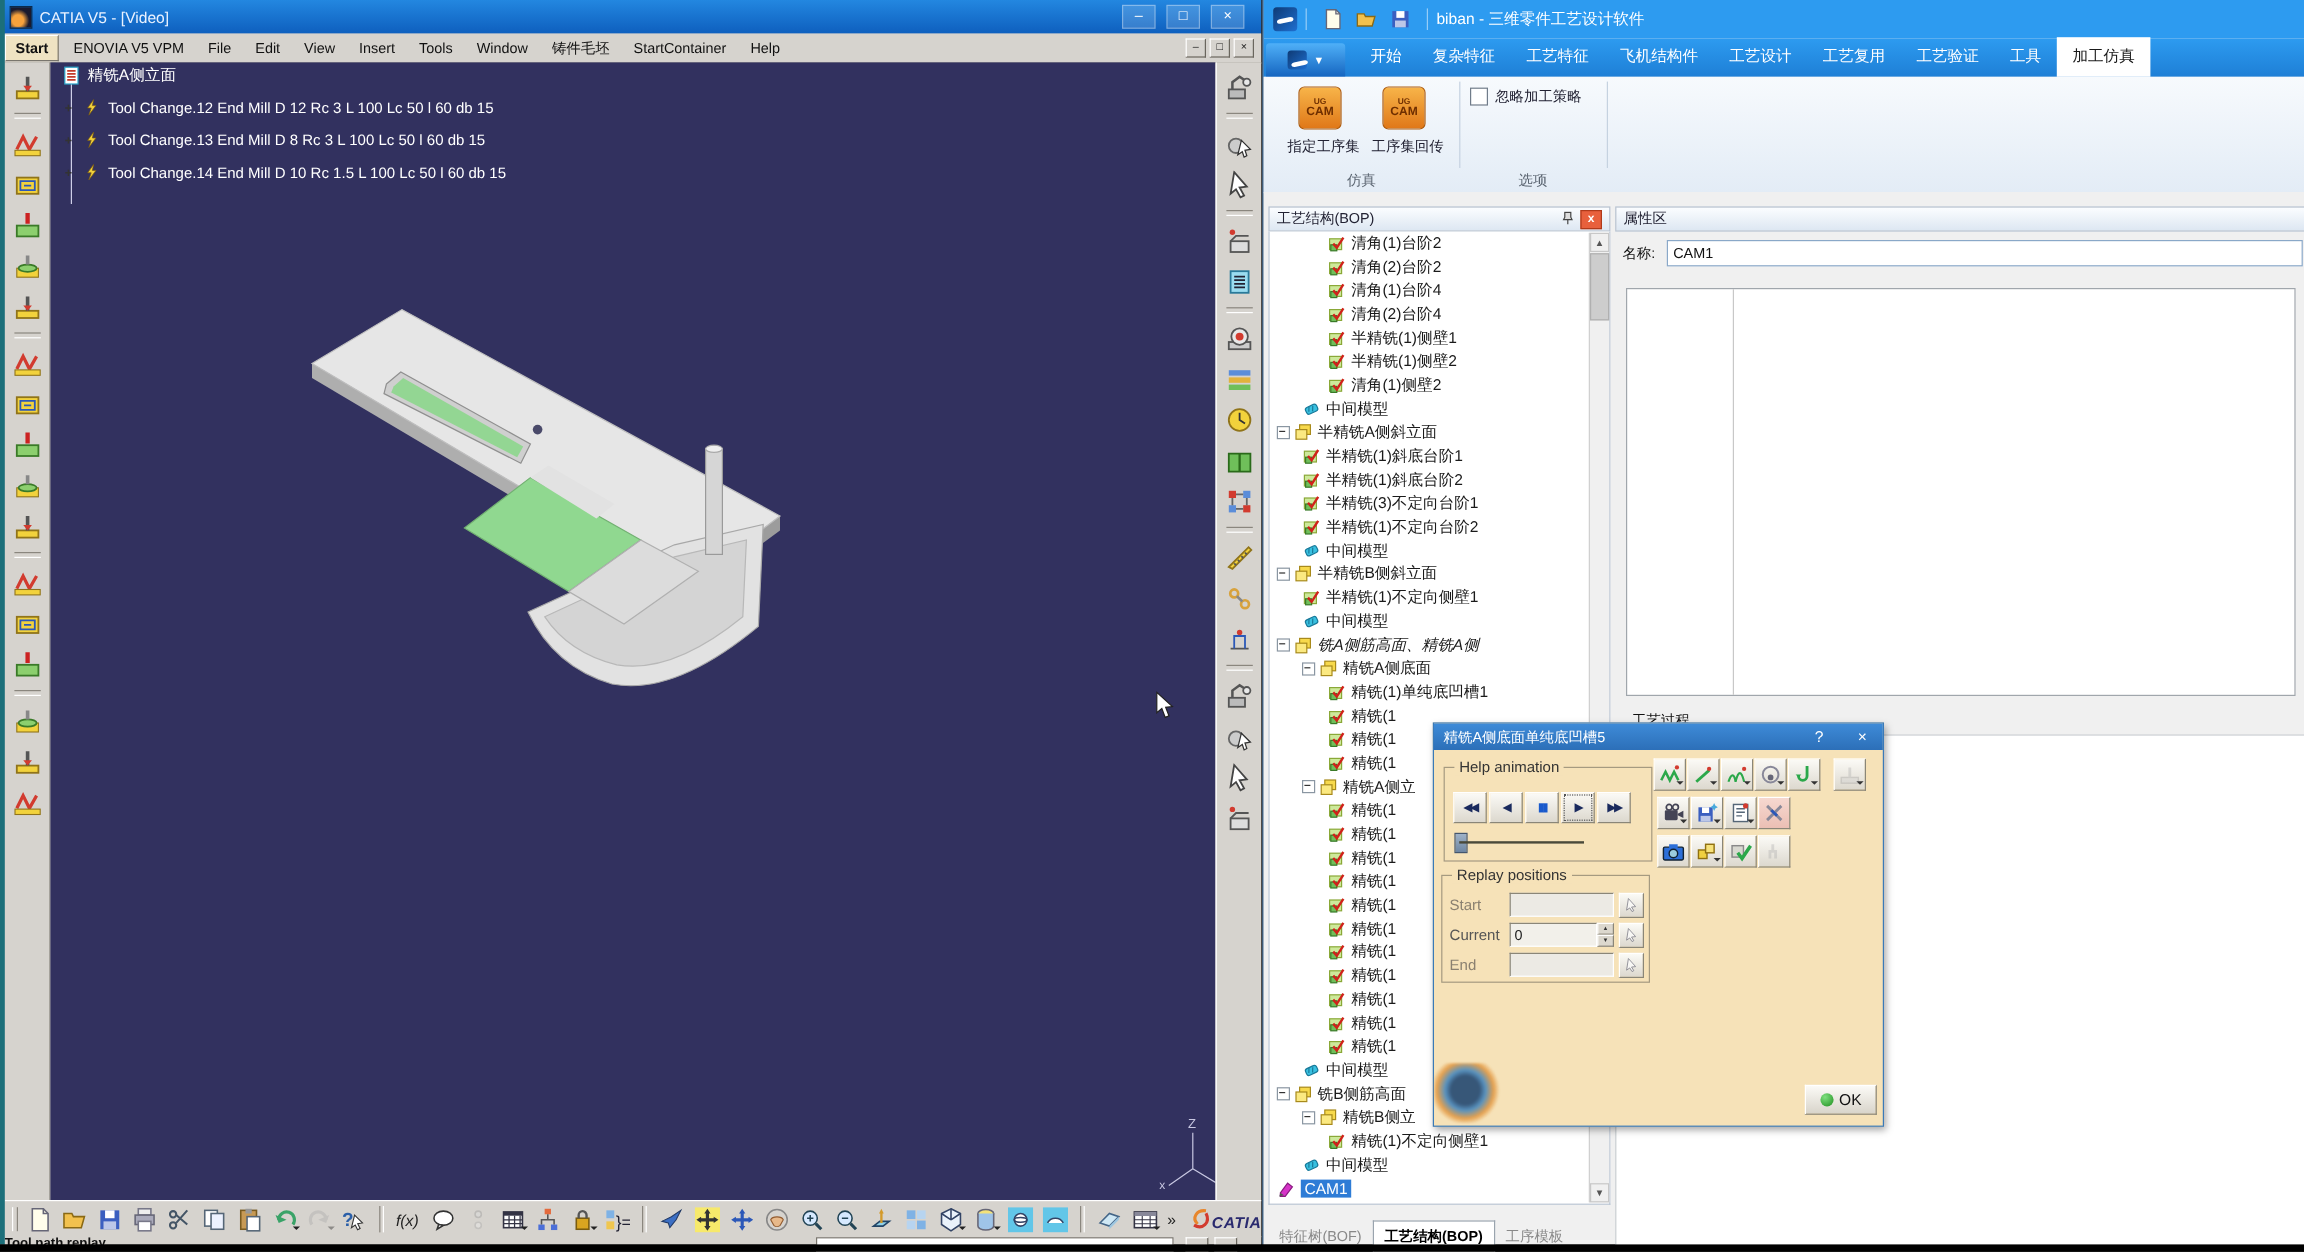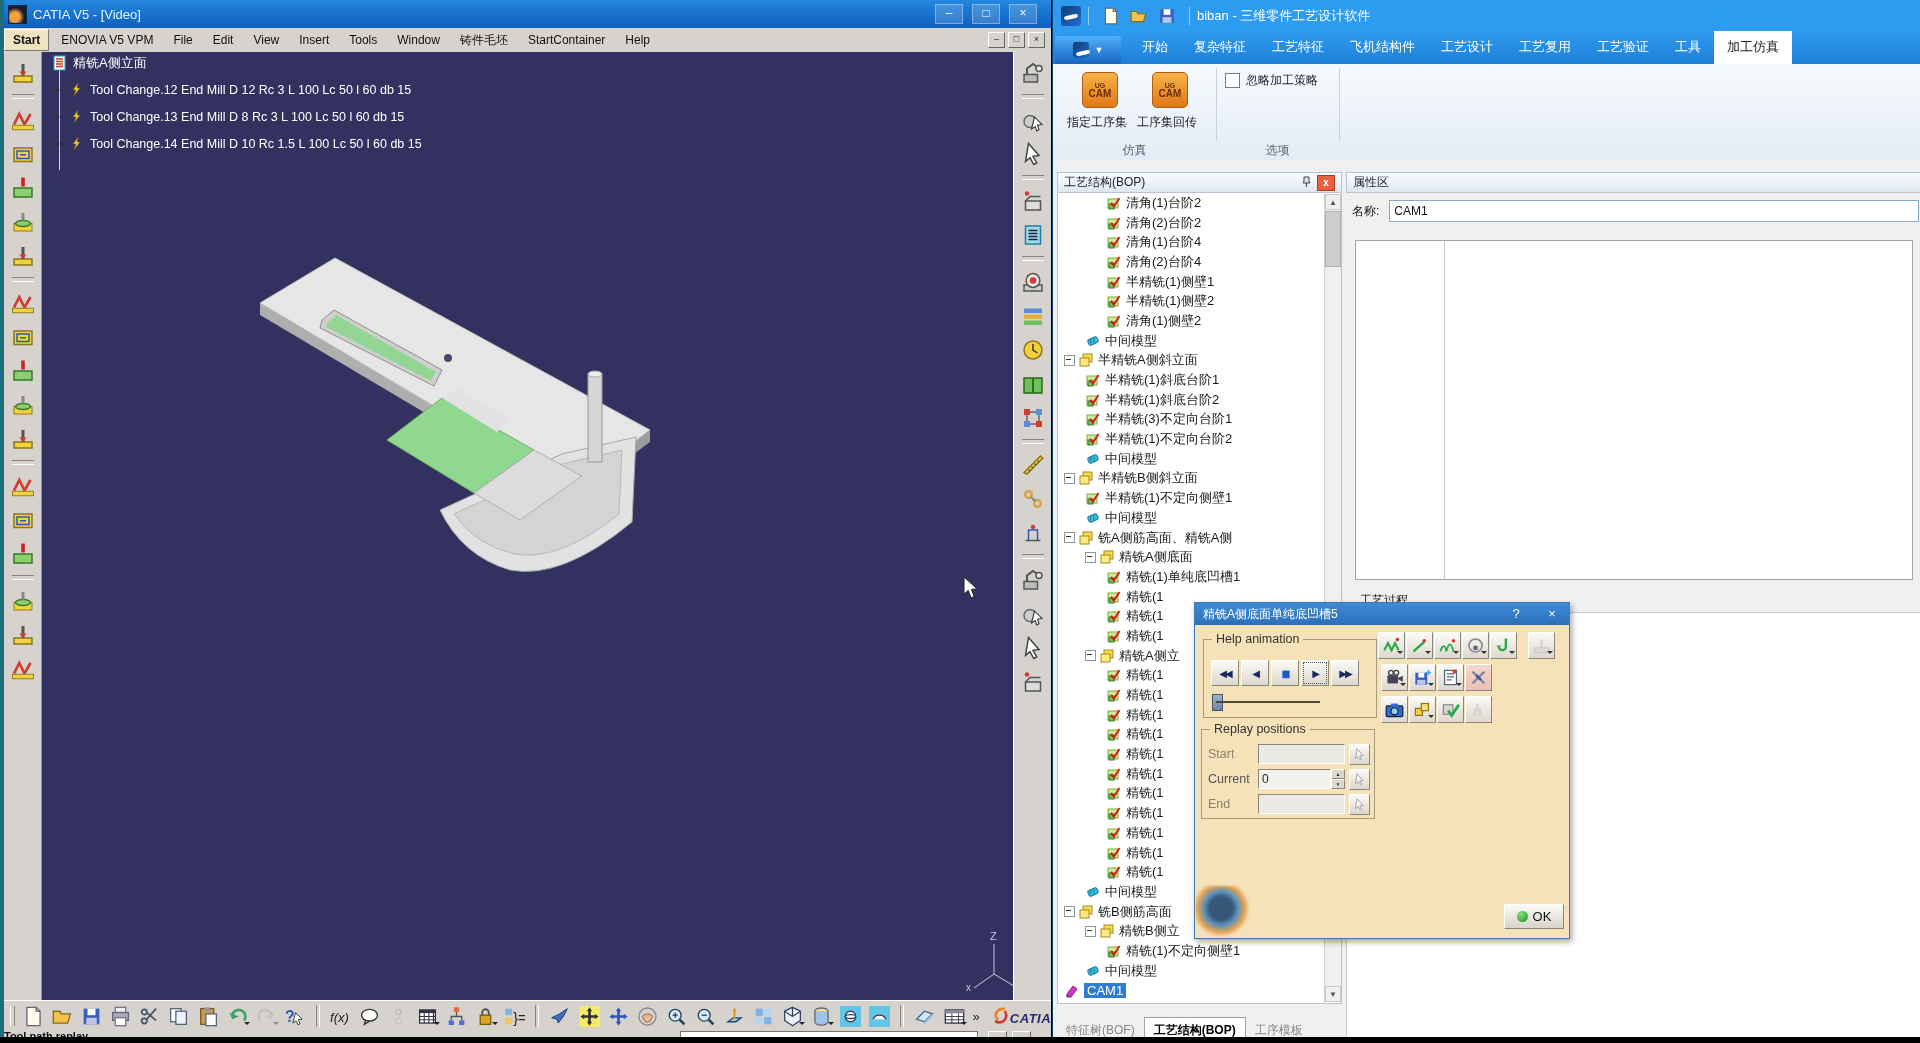--- a/index.html
+++ b/index.html
@@ -65,21 +65,21 @@
   .kmlogo:after{content:"";position:absolute;left:3px;top:9px;width:14px;height:4px;
     background:#fff;border-radius:50% / 100%;transform:rotate(-12deg);}
   .a-tabs{position:absolute;left:0;top:32px;width:868px;height:32px;
     background:linear-gradient(#2D9BF0,#1E7FD6);display:flex;align-items:flex-end;}
   .appbtn{width:66px;height:28px;margin:0 8px 0 2px;background:linear-gradient(#4FB0F8,#1565C0);
     border-radius:3px 3px 0 0;display:flex;align-items:center;justify-content:center;gap:6px;color:#fff;font-size:9px;}
   .rtab{padding:7px 13px 8px;color:#fff;font-size:13px;white-space:nowrap;}
   .rtab.active{background:#fff;color:#1a1a1a;}
   .a-ribbon{position:absolute;left:0;top:64px;width:868px;height:96px;
     background:linear-gradient(#F7FAFD,#E3ECF6);border-bottom:1px solid #C5D2E0;}
-  .cambtn{position:absolute;top:8px;width:66px;text-align:left;font-size:12px;color:#223;}
+  .cambtn{position:absolute;top:8px;width:66px;text-align:right;font-size:12px;color:#223;}
   .camsq{width:34px;height:34px;margin:0 auto 6px;border-radius:5px;
     background:linear-gradient(#F7B449,#E07818);border:1px solid #B05E10;
     color:#6E2E00;font-weight:bold;display:flex;flex-direction:column;align-items:center;justify-content:center;line-height:1;}
   .camsq i{font-style:normal;font-size:7px;}
   .camsq b{font-size:10px;}
   .rsep{position:absolute;top:4px;width:1px;height:72px;background:#C5D2E0;}
   .chkrow{position:absolute;left:172px;top:8px;display:flex;align-items:center;gap:6px;font-size:12px;color:#223;}
   .chk{width:13px;height:13px;background:#fff;border:1px solid #707C8A;}
   .rgrouplbl{position:absolute;top:78px;font-size:12px;color:#5A6470;text-align:center;}
   .a-main{position:absolute;left:0;top:160px;width:868px;height:877px;background:#F0F0F0;}
@@ -925,21 +925,21 @@
                 </svg></span>
               <span class="lbl">半精铣(1)不定向侧壁1</span>
             </div>
             <div class="trow" style="padding-left: 27px;">
               <span style="display: contents;"><svg viewBox="0 0 16 16">
                   <rect x="3" y="5" width="10" height="6" rx="2" fill="#38C0E0" stroke="#1a7a9a" transform="rotate(-25 8 8)"></rect>
                   <path d="M5 9l2-4M8 10l2-4" stroke="#1a7a9a" transform="rotate(-25 8 8)"></path>
                 </svg></span>
               <span class="lbl">中间模型</span>
             </div>
-            <div class="trow" style="padding-left: 6px;">
+            <div class="trow" style="padding-left: 6px; font-style: italic;">
               <div class="exp"></div>
               <span style="display: contents;"><svg viewBox="0 0 16 16">
                   <rect x="5" y="2" width="9" height="8" fill="#F7D94C" stroke="#A88A1C"></rect>
                   <rect x="2" y="6" width="9" height="8" fill="#FBE981" stroke="#A88A1C"></rect>
                 </svg></span>
               <span class="lbl">铣A侧筋高面、精铣A侧</span>
             </div>
             <div class="trow" style="padding-left: 27px;">
               <div class="exp"></div>
               <span style="display: contents;"><svg viewBox="0 0 16 16">

